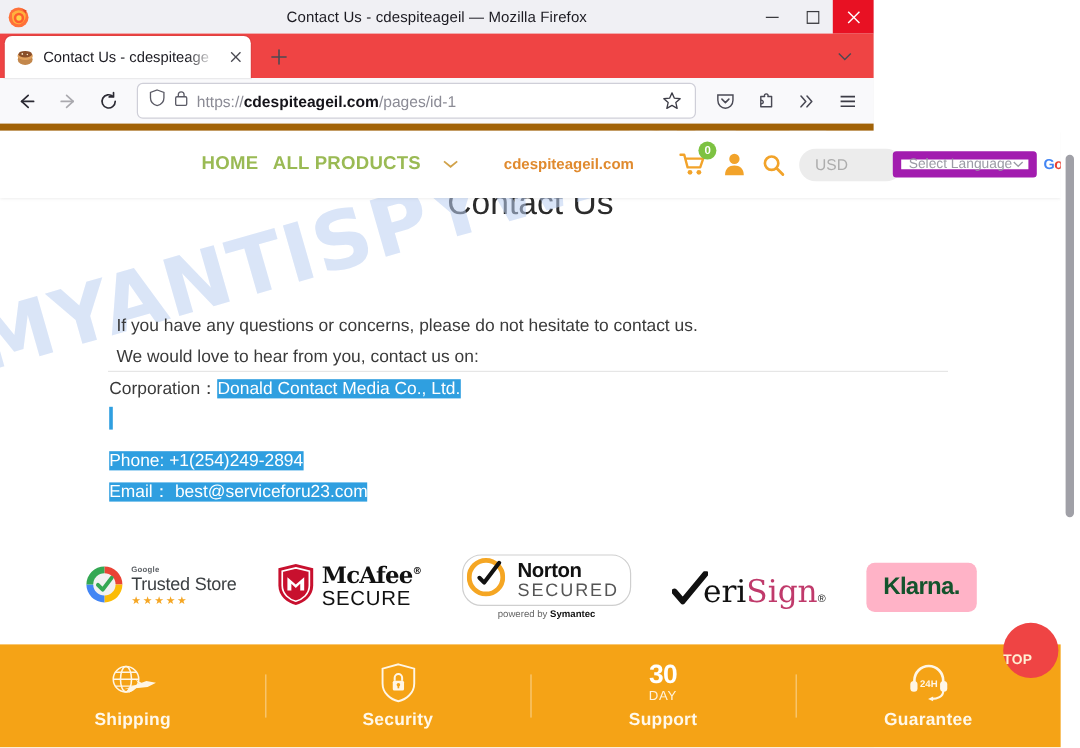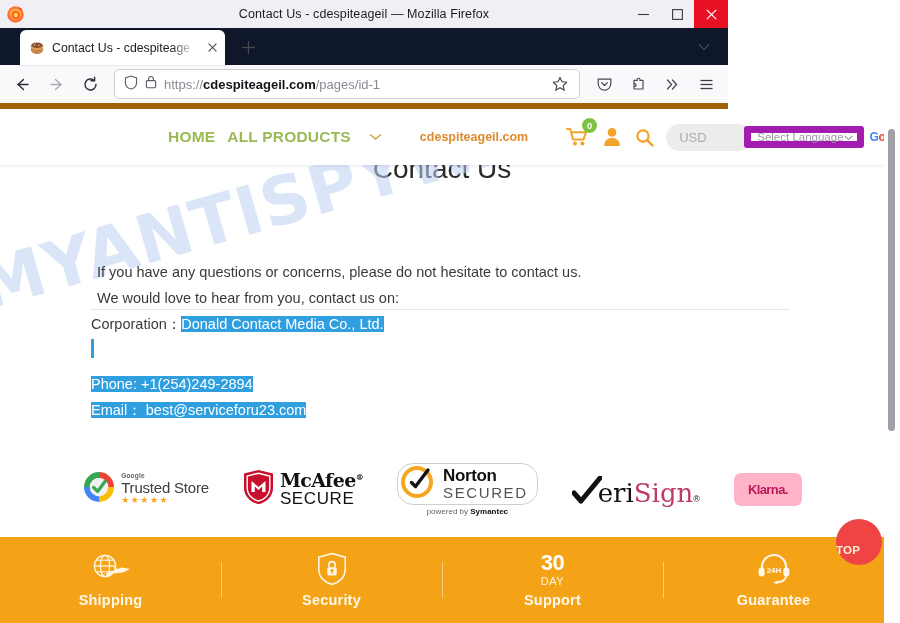--- a/index.html
+++ b/index.html
@@ -23,22 +23,22 @@
     font-size: 12.5px; color: #1c1b22; letter-spacing: .1px;
     pointer-events: none;
   }
   .wincontrols { margin-left: auto; display: flex; height: 28px; }
   .wc { width: 34px; height: 28px; display: flex; align-items: center; justify-content: center; }
   .wc svg { display:block; }
   .wc.close { background: #e81123; }
 
   
   .tabstrip {
-    height: 37px; background: #0f172a; display: flex; align-items: flex-end;
-    padding-left: 20px; position: relative;
+    height: 37px; background: #ef4444; display: flex; align-items: flex-end;
+    padding-left: 4px; position: relative;
   }
   .tab {
     width: 205px; height: 35px; background: #ffffff; border-radius: 6px 6px 0 0;
     display: flex; align-items: center; padding: 0 4px 0 9px; gap: 7px;
     box-shadow: 0 0 0 1px rgba(0,0,0,.06);
   }
   .tab-fav { width: 16px; height: 16px; flex: 0 0 auto; }
   .tab-title {
     font-size: 12.3px; color: #1c1b22; white-space: nowrap; overflow: hidden;
     flex: 1 1 auto;
@@ -152,32 +152,32 @@
   .nor-txt { display:flex; flex-direction: column; line-height: 1.02;}
   .nor-1 { font-size: 17px; font-weight: 700; color: #111; letter-spacing: -.4px; }
   .nor-2 { font-size: 15px; font-weight: 400; color: #555; letter-spacing: 1.6px; }
   .nor-sym { font-size: 8px; color: #666; }
   .nor-sym b { color: #111; }
   .b-verisign { gap: 0; align-items: baseline; }
   .vs-eri { font-size: 26px; color: #111; font-family: "DejaVu Serif", serif; line-height:1;}
   .vs-sign { font-size: 26px; color: #c03a6b; font-family: "DejaVu Serif", serif; line-height:1;}
   .vs-r { font-size: 9px; color: #111; }
   .b-klarna { background: #ffb3c7; border-radius: 7px; padding: 9px 14px; }
-  .klarna-txt { font-size: 13px; font-weight: 700; color: #be185d; letter-spacing: -.6px; }
+  .klarna-txt { font-size: 20px; font-weight: 700; color: #14532d; letter-spacing: -.6px; }
 
   
   .footer {
     position: absolute; bottom: 0; left: 0; width: 884px; height: 86px;
     background: #f5a316; display: flex; align-items: center; z-index: 12;
   }
   .fcol { flex: 1 1 0; display: flex; flex-direction: column; align-items: center; gap: 6px; position: relative; }
   .fcol + .fcol::before {
     content:""; position: absolute; left: 0; top: 10px; bottom: 10px; width: 1px; background: rgba(255,255,255,.45);
   }
-  .ficon { height: 34px; display: flex; align-items: center; justify-content: center; }
+  .ficon { height: 34px; display: flex; align-items: center; justify-content: flex-end; }
   .flabel { font-size: 14.5px; font-weight: 700; color: #fff8ea; letter-spacing: .2px; }
   .f30 { display: flex; flex-direction: column; align-items: center; line-height: 1; }
   .f30 .big { font-size: 22px; font-weight: 700; color: #ffffff; letter-spacing: -.5px;}
   .f30 .small { font-size: 11px; color: #fff3dd; letter-spacing: .6px; margin-top: 2px;}
 
   
   .topbtn {
     position: absolute; right: 18px; bottom: 58px; width: 46px; height: 46px; border-radius: 50%;
     background: #ef4444; display: flex; align-items: flex-end; justify-content: flex-start;
     padding-bottom: 9px; z-index: 14;

